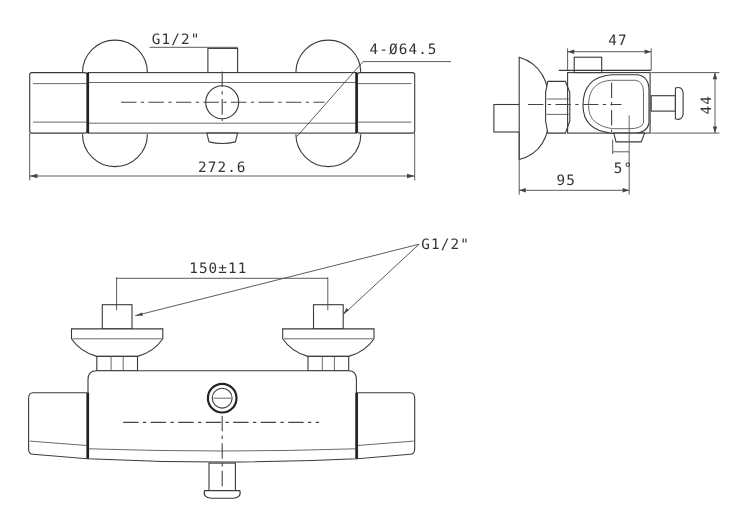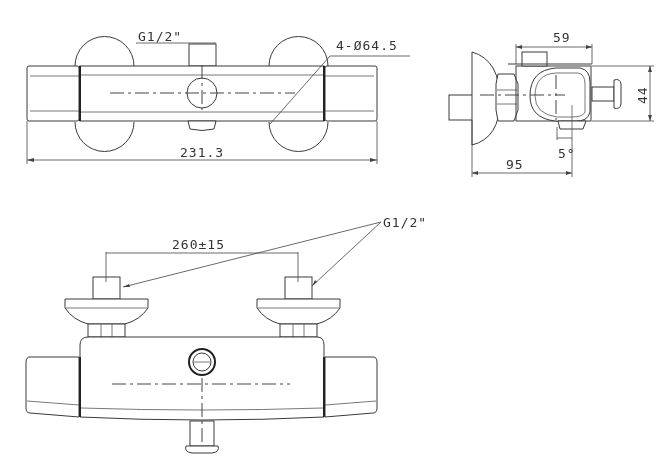--- a/index.html
+++ b/index.html
@@ -147,22 +147,22 @@
     <line class="dim" x1="106" y1="253" x2="298" y2="253"></line>
 
     <line class="dim" x1="381" y1="222" x2="123" y2="287"></line>
     <line class="dim" x1="381" y1="222" x2="312" y2="286"></line>
     <path d="M 123 287 l 6 -3 l 1 3 z M 312 286 l 3 -6 l 2 2 z" fill="#444"></path>
   </g>
 </svg>
 
 <span class="lbl" style="left:138px; top:30px;">G1/2"</span>
 <span class="lbl" style="left:336px; top:39px;">4-Ø64.5</span>
-<span class="lbl" style="left:180px; top:146px;">231.3</span>
+<span class="lbl" style="left:180px; top:146px;">272.6</span>
 
-<span class="lbl" style="left:553px; top:31px;">59</span>
+<span class="lbl" style="left:553px; top:31px;">47</span>
 <span class="lbl vlbl" style="left:636px; top:104px;">44</span>
 <span class="lbl" style="left:506px; top:158px;">95</span>
 <span class="lbl" style="left:558px; top:147px;">5°</span>
 
-<span class="lbl" style="left:172px; top:238px;">260±15</span>
+<span class="lbl" style="left:172px; top:238px;">150±11</span>
 <span class="lbl" style="left:383px; top:216px;">G1/2"</span>
 </div>
 
 </body></html>

